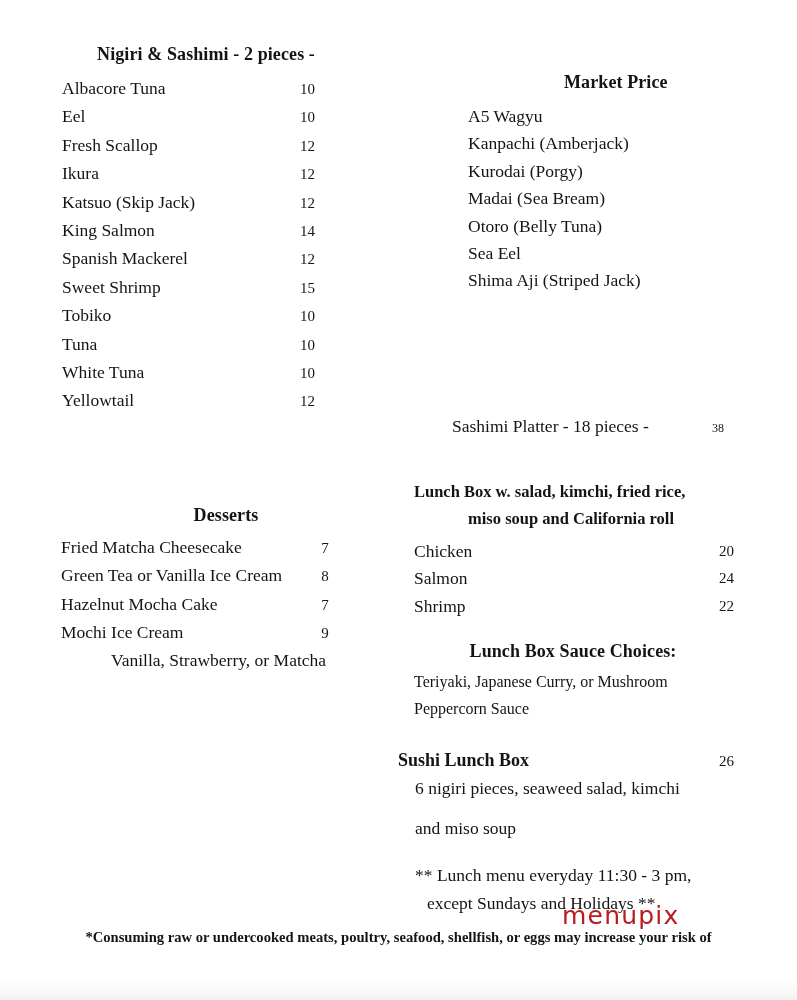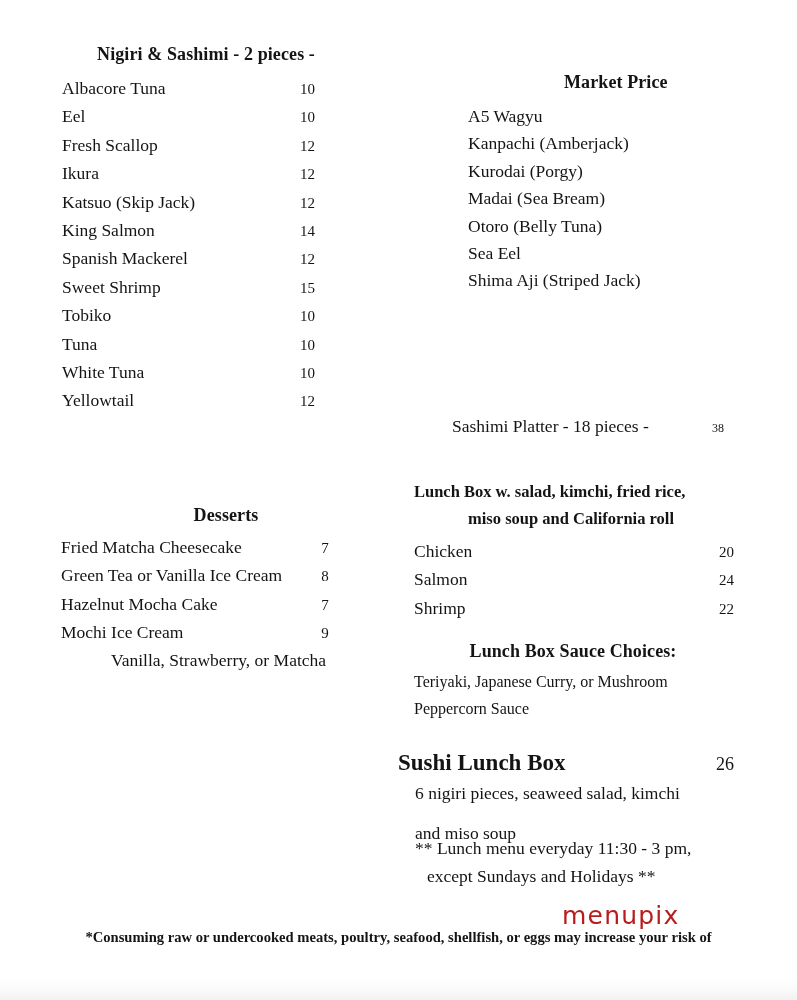--- a/index.html
+++ b/index.html
@@ -157,20 +157,21 @@
     line-height: 26.5px;
     white-space: nowrap;
   }
   #lunchbox-section .lb-head.line2 {
     text-align: center;
     padding-right: 6px;
   }
   #lunchbox-section .item-row {
     line-height: 27.3px;
     margin-top: 0;
+    align-items: flex-end;
   }
   #lunchbox-section .item-price {
     width: 24px;
     text-align: right;
   }
   #lunchbox-items {
     margin-top: 6px;
   }
 
   
@@ -196,37 +197,37 @@
     top: 750px;
     width: 336px;
   }
   #sushilb-head-row {
     display: flex;
     align-items: baseline;
     white-space: nowrap;
   }
   #sushilb-head-row .lb-title {
     font-weight: bold;
-    font-size: 23px;
+    font-size: 18px;
   }
   #sushilb-head-row .item-spacer { flex: 1 1 auto; }
-  #sushilb-head-row .item-price { font-size: 18px; }
+  #sushilb-head-row .item-price { font-size: 15px; }
   .sushilb-desc {
     font-size: 17.5px;
     line-height: 27.4px;
     padding-left: 17px;
     white-space: nowrap;
     margin-top: 4px;
   }
   .sushilb-desc.l2 { margin-top: 13px; }
 
   
   #hours-section {
     left: 415px;
-    top: 834px;
+    top: 861px;
     width: 330px;
   }
   .hours-line {
     font-size: 17.5px;
     line-height: 28px;
     white-space: nowrap;
   }
   .hours-line.l2 {
     padding-left: 12px;
   }

